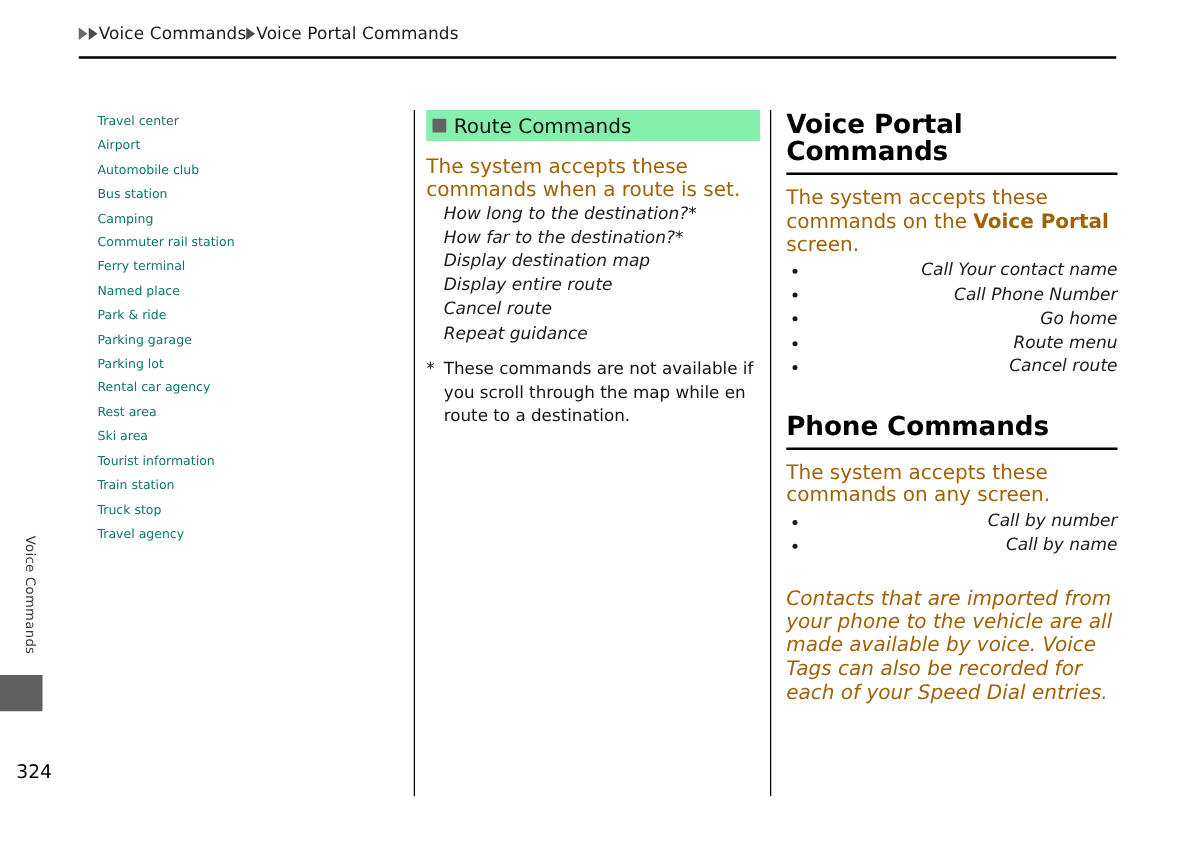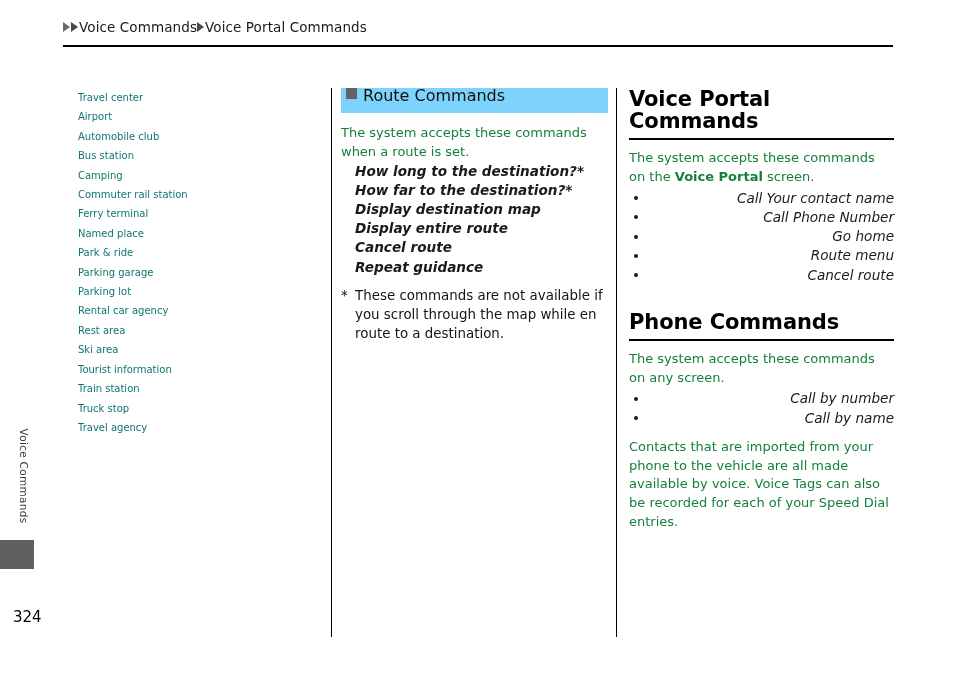--- a/index.html
+++ b/index.html
@@ -110,57 +110,56 @@
   }
   .cmd-list li {
     font-size: 10px;
     line-height: 19.4px;
     color: #0f766e;
     white-space: nowrap;
   }
 
   
   .bar-heading {
-    background: #7dd3fc;
+    background: #86efac;
     height: 25px;
     display: flex;
-    align-items: flex-start;
+    align-items: center;
     padding-left: 5px;
     margin-bottom: 11px;
   }
   .bar-heading .sq {
     width: 11px;
     height: 11px;
     background: #636363;
     display: inline-block;
     margin-right: 6px;
     flex: 0 0 auto;
   }
   .bar-heading .txt {
     font-size: 16px;
     color: #111111;
     line-height: 1;
   }
 
   
   p.body {
     margin: 0;
-    font-size: 13px;
+    font-size: 16px;
     line-height: 18.8px;
-    color: #15803d;
-  }
-  p.body.gap { margin-top: 10px; }
+    color: #a16207;
+  }
+  p.body.gap { margin-top: 23px; font-style: italic; }
   p.body b { font-weight: bold; }
 
   
   .indent-cmds {
     list-style: none;
     margin: 0;
     padding: 0 0 0 14px;
-    font-weight: bold;
   }
   .indent-cmds li {
     font-style: italic;
     font-size: 13.6px;
     line-height: 19.2px;
     color: #1a1a1a;
   }
 
   
   .footnote {

